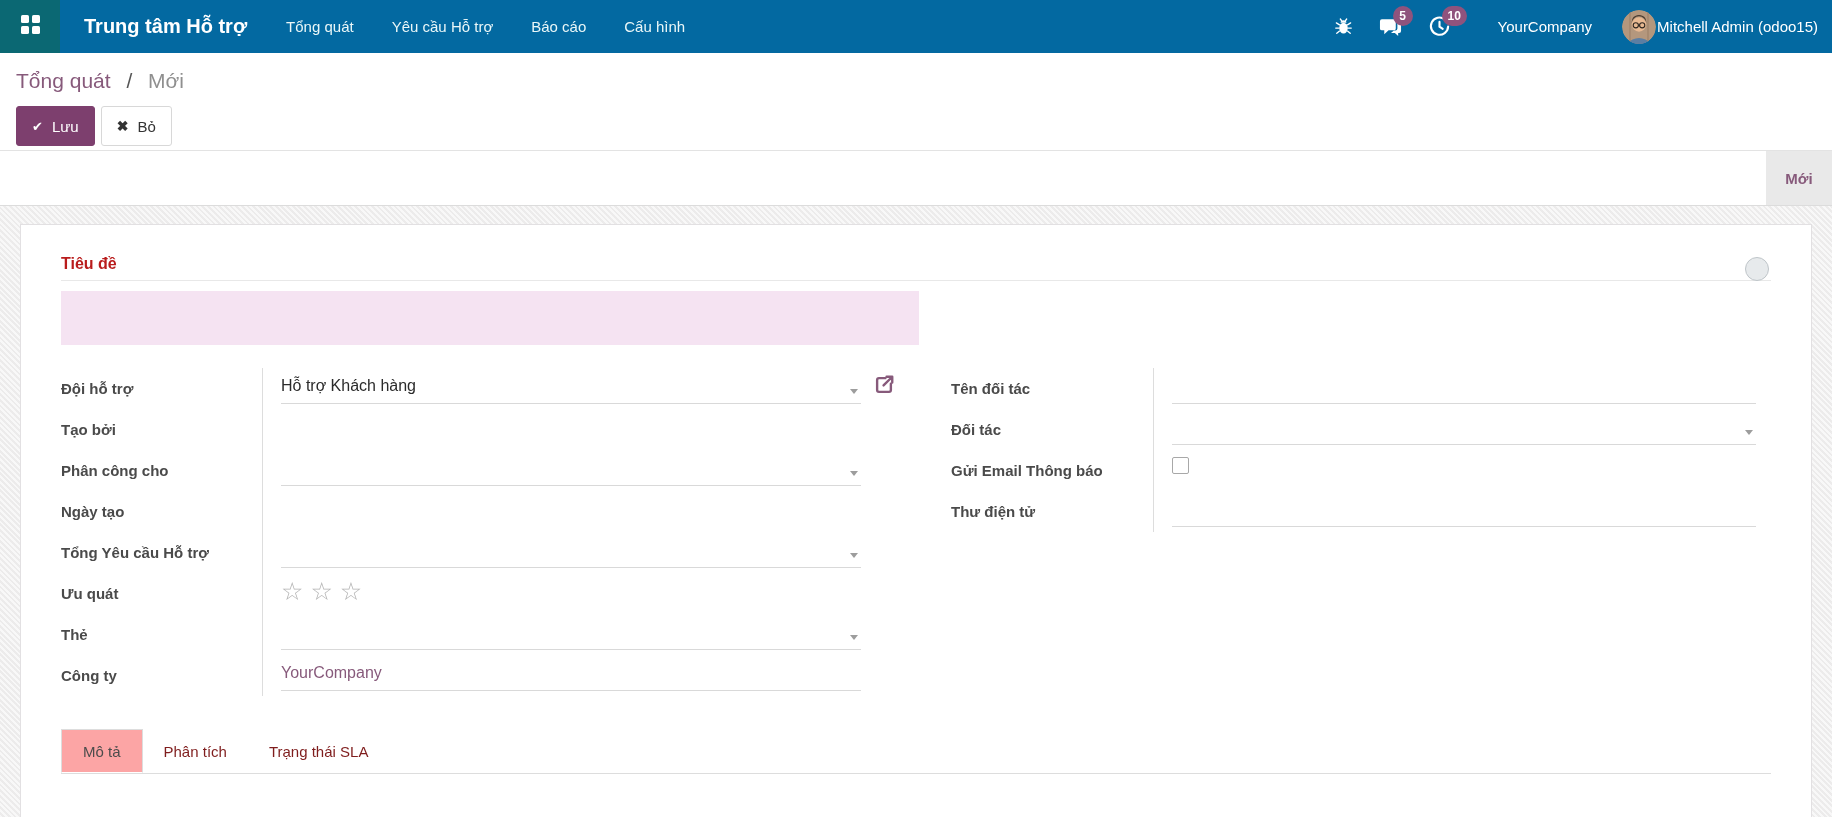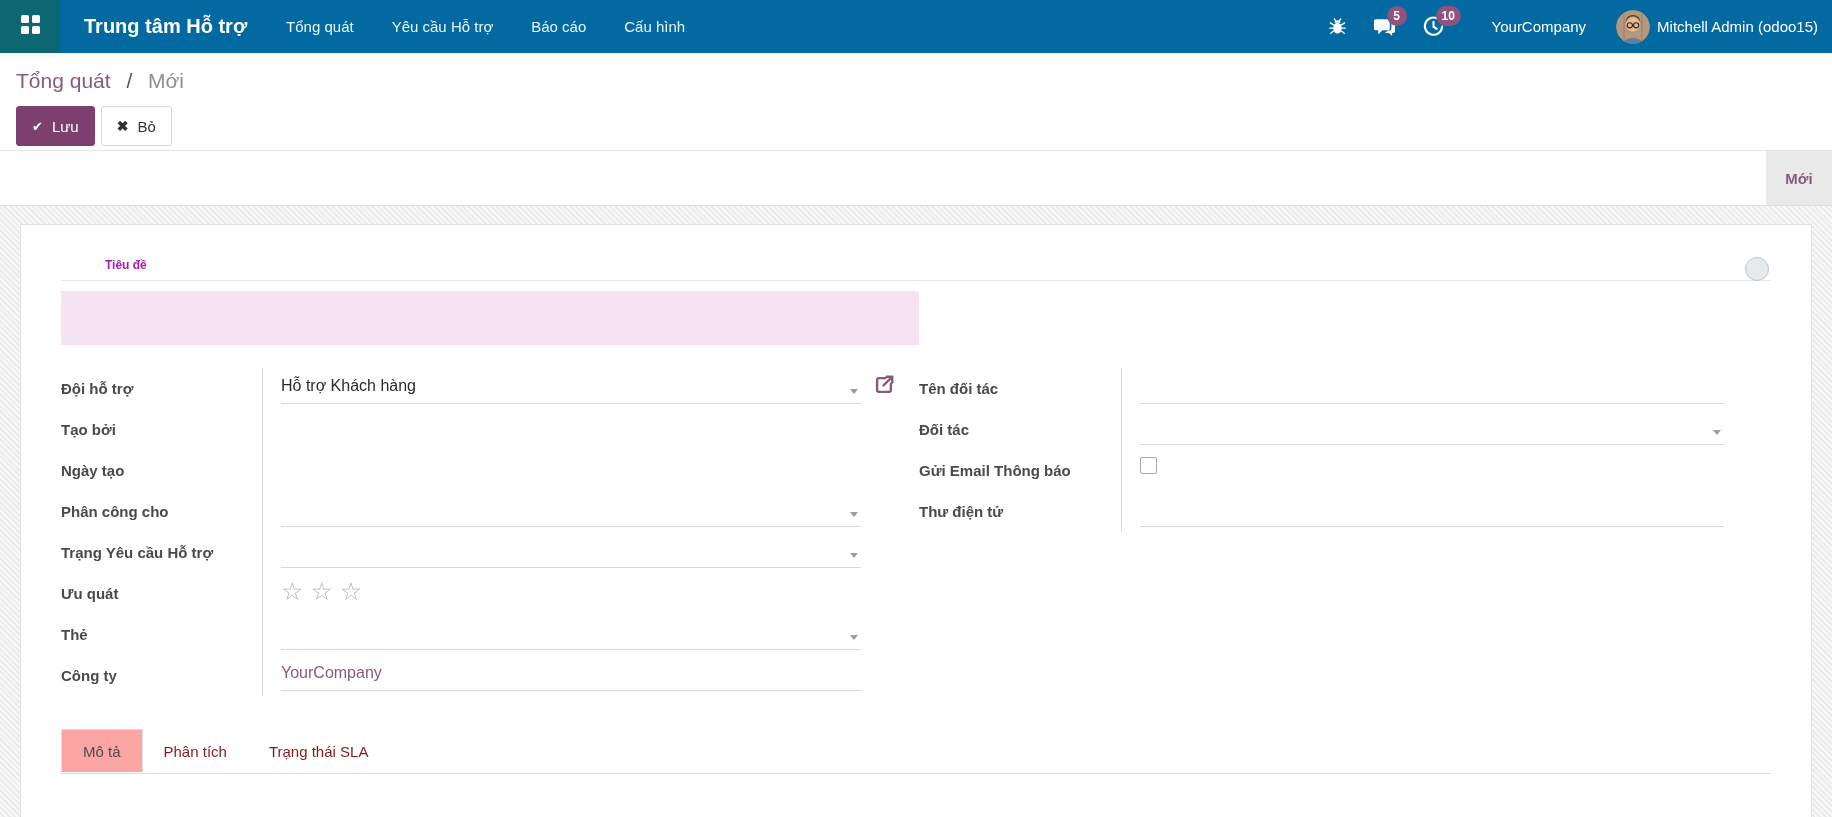--- a/index.html
+++ b/index.html
@@ -14,21 +14,21 @@
   .navbar { height:53px; background:#0369a1; display:flex; align-items:center; color:#fff; }
   .apps-btn { width:60px; height:100%; background:#0B6873; display:flex; align-items:center; justify-content:center; cursor:pointer; flex:none; }
   .nav-title { font-size:20px; font-weight:700; margin:0 20px 0 24px; white-space:nowrap; }
   .nav-menu { display:flex; height:100%; }
   .nav-menu a { display:flex; align-items:center; padding:0 19px; font-size:15px; color:#eaf7f8; text-decoration:none; cursor:pointer; }
   .systray { margin-left:auto; display:flex; align-items:center; height:100%; }
   .tray-icon { position:relative; padding:0 13px; height:100%; display:flex; align-items:center; cursor:pointer; }
   .badge { position:absolute; top:6px; left:27px; background:#8F537D; color:#fff; font-size:12px; font-weight:700;
            height:20px; min-width:20px; padding:0 6px; border-radius:10px; display:flex; align-items:center; justify-content:center; }
   .company { font-size:15px; padding:0 20px; margin-left:14px; cursor:pointer; white-space:nowrap; }
-  .user { display:flex; align-items:center; gap:7px; padding:0 14px 0 10px; font-size:15px; cursor:pointer; white-space:nowrap;text-align:right; }
+  .user { display:flex; align-items:center; gap:1px; padding:0 14px 0 10px; font-size:15px; cursor:pointer; white-space:nowrap;text-align:right; }
   .avatar { width:34px; height:34px; border-radius:50%; overflow:hidden; flex:none; }
 
   
   .control-panel { height:97px; background:#fff; padding:13px 14px 0 16px; }
   .breadcrumb { font-size:21px; line-height:29px; }
   .breadcrumb a { color:#875A7B; text-decoration:none; cursor:pointer; }
   .breadcrumb .sep { color:#555; margin:0 10px; }
   .breadcrumb .current { color:#8f8f8f; }
   .cp-buttons { margin-top:11px; display:flex; gap:6px; }
   .btn { font-family:inherit; font-size:15px; border-radius:3px; padding:0 15px; height:40px;
@@ -47,26 +47,26 @@
 
   
   .content { height:611px; padding-top:18px; overflow:hidden;
              background-color:#f0efef;
              background-image:repeating-linear-gradient(45deg, rgba(255,255,255,.55) 0 2px, rgba(0,0,0,0.015) 2px 4px); }
   .sheet { margin:0 20px; background:#fff; border:1px solid #e2e0e2; border-bottom:none;
            min-height:640px; position:relative; padding:30px 40px 0 40px; }
   .kanban-state { position:absolute; top:32px; right:42px; width:24px; height:24px; border-radius:50%;
                   background:#e7eaec; border:1px solid #bfc5c9; cursor:pointer; }
 
-  .title-label { font-size:12px; font-weight:700; color:#a21caf; display:inline-block;margin-left:44px; }
+  .title-label { font-size:16px; font-weight:700; color:#b91c1c; display:inline-block; }
   .label-sep { border-bottom:1px solid #e8e8e8; margin-top:7px; }
   .title-input { margin-top:10px; display:block; width:858px; height:54px; background:#F5E3F2;
                  border:none; outline:none; font-family:inherit; font-size:26px; color:#2b2b2b; padding:0 12px; }
 
-  .field-groups { display:flex; margin-top:23px; }
+  .field-groups { display:flex; margin-top:23px;gap:32px; }
   .g-left  { width:800px; margin-right:58px; flex:none; }
   .g-right { width:805px; flex:none; }
   .o-row { display:flex; height:41px; }
   .o-label { width:202px; padding-right:16px; border-right:1px solid #dddddd; flex:none;
              font-size:15px; font-weight:700; color:#4a4a4a; display:flex; align-items:center; }
   .g-right .o-label { width:203px; }
   .o-value { flex:1; position:relative; padding:0 0 5px 18px; display:flex; }
   .o-field { flex:1; position:relative; display:flex; align-items:center; font-size:16px; color:#2b2b2b; }
   .o-field.underlined { border-bottom:1px solid #d9d9d9; }
   .o-field.link { color:#875A7B; cursor:pointer; }
@@ -199,38 +199,38 @@
         </div>
         <div class="o-row">
           <div class="o-label">Tạo bởi</div>
           <div class="o-value">
             <div class="o-field">
               <span></span>
             </div>
           </div>
         </div>
         <div class="o-row">
+          <div class="o-label">Phân công cho</div>
+          <div class="o-value">
+            <div class="o-field underlined">
+              <span></span>
+              <span class="caret"></span>
+            </div>
+          </div>
+        </div>
+        <div class="o-row">
           <div class="o-label">Ngày tạo</div>
           <div class="o-value">
             <div class="o-field">
               <span></span>
             </div>
           </div>
         </div>
         <div class="o-row">
-          <div class="o-label">Phân công cho</div>
-          <div class="o-value">
-            <div class="o-field underlined">
-              <span></span>
-              <span class="caret"></span>
-            </div>
-          </div>
-        </div>
-        <div class="o-row">
-          <div class="o-label">Trạng Yêu cầu Hỗ trợ</div>
+          <div class="o-label">Tổng Yêu cầu Hỗ trợ</div>
           <div class="o-value">
             <div class="o-field underlined">
               <span></span>
               <span class="caret"></span>
             </div>
           </div>
         </div>
         <div class="o-row">
           <div class="o-label">Ưu quát</div>
           <div class="o-value">

